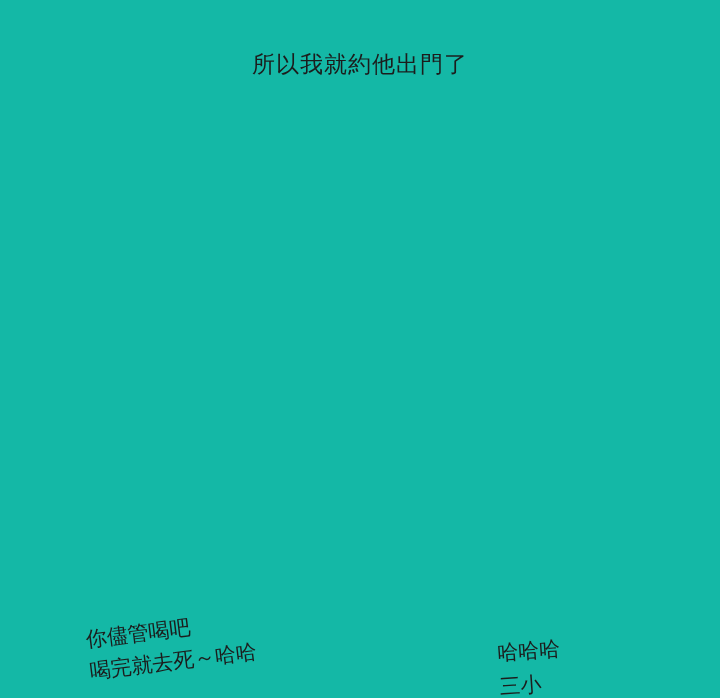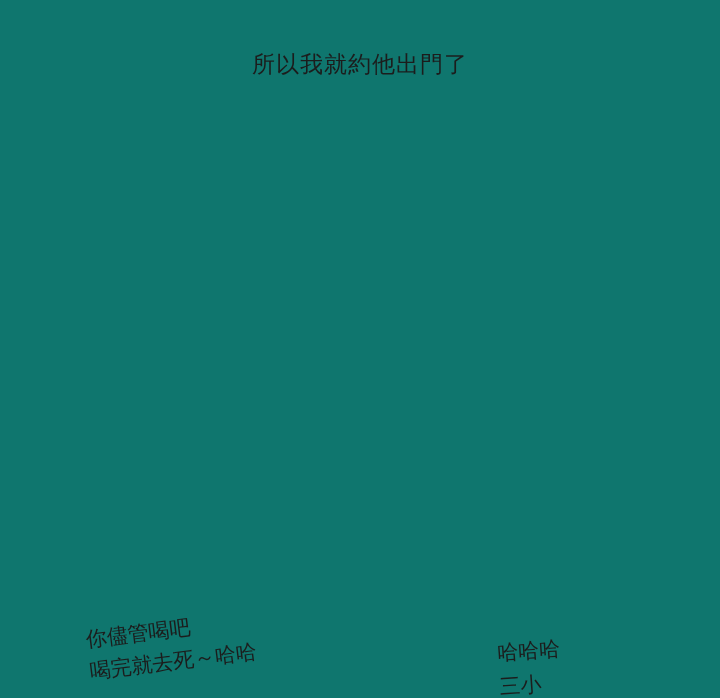--- a/index.html
+++ b/index.html
@@ -15,21 +15,21 @@
     font-family: "Liberation Sans", sans-serif;
     color: #1a1a1a;
   }
 
   .page {
     position: absolute;
     left: 0;
     top: 0;
     width: 720px;
     height: 700px;
-    background: #0f766e;
+    background: #14b8a6;
   }
 
   
   .narration {
     position: absolute;
     left: 0;
     top: 50px;
     width: 720px;
     text-align: center;
     font-size: 23px;

